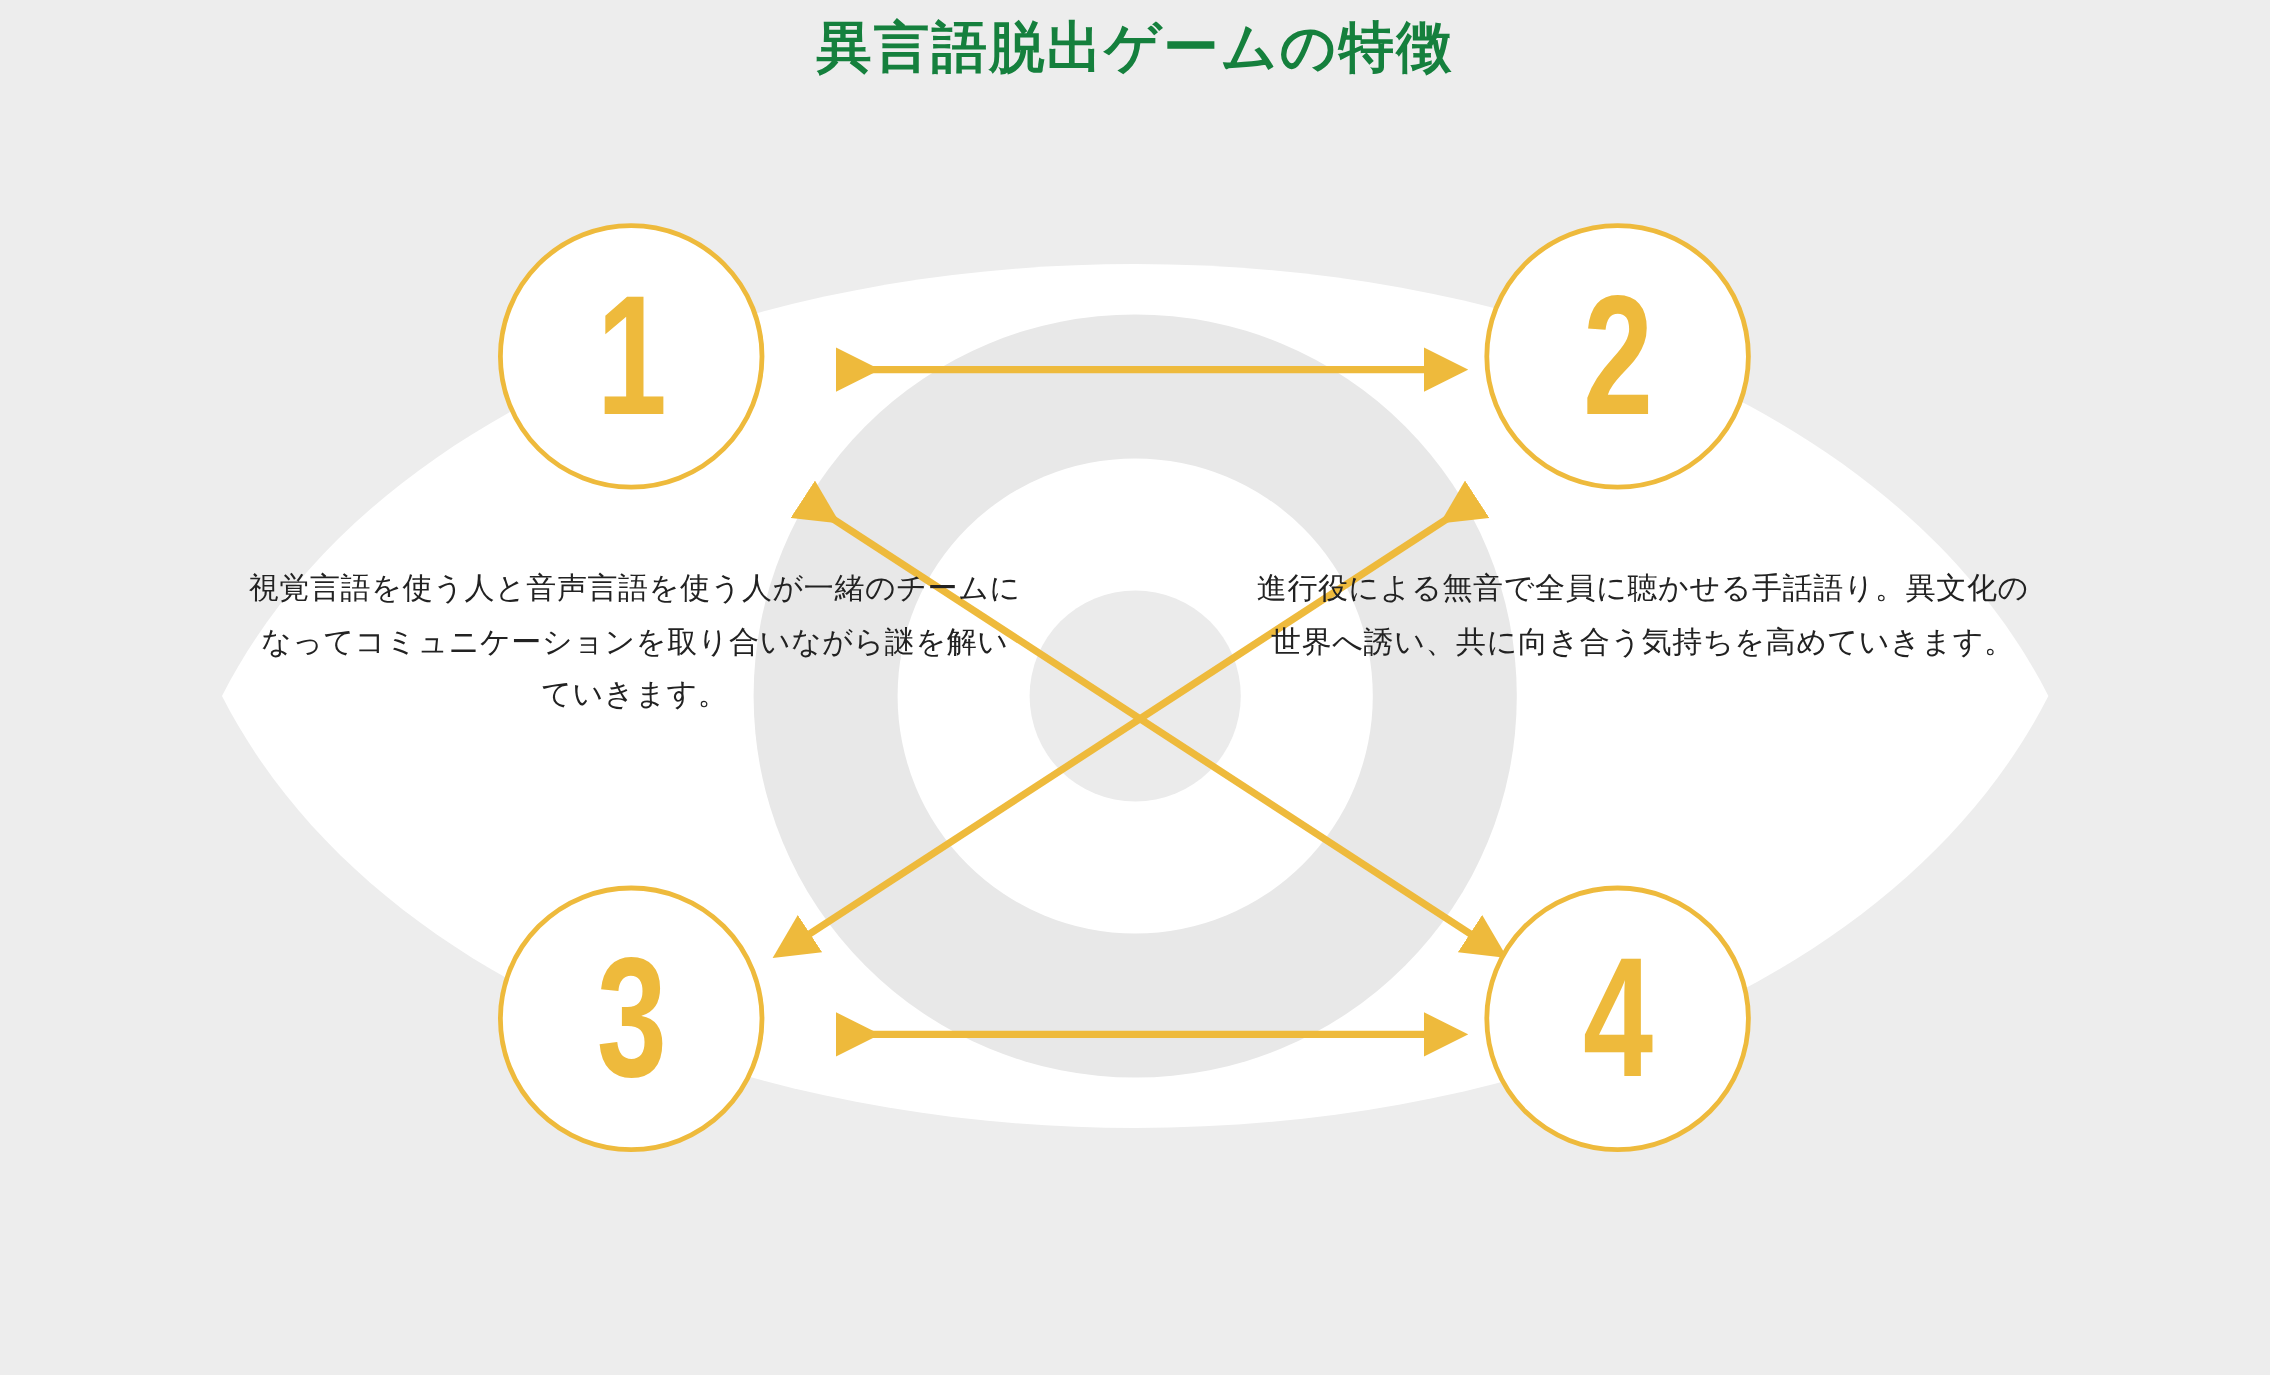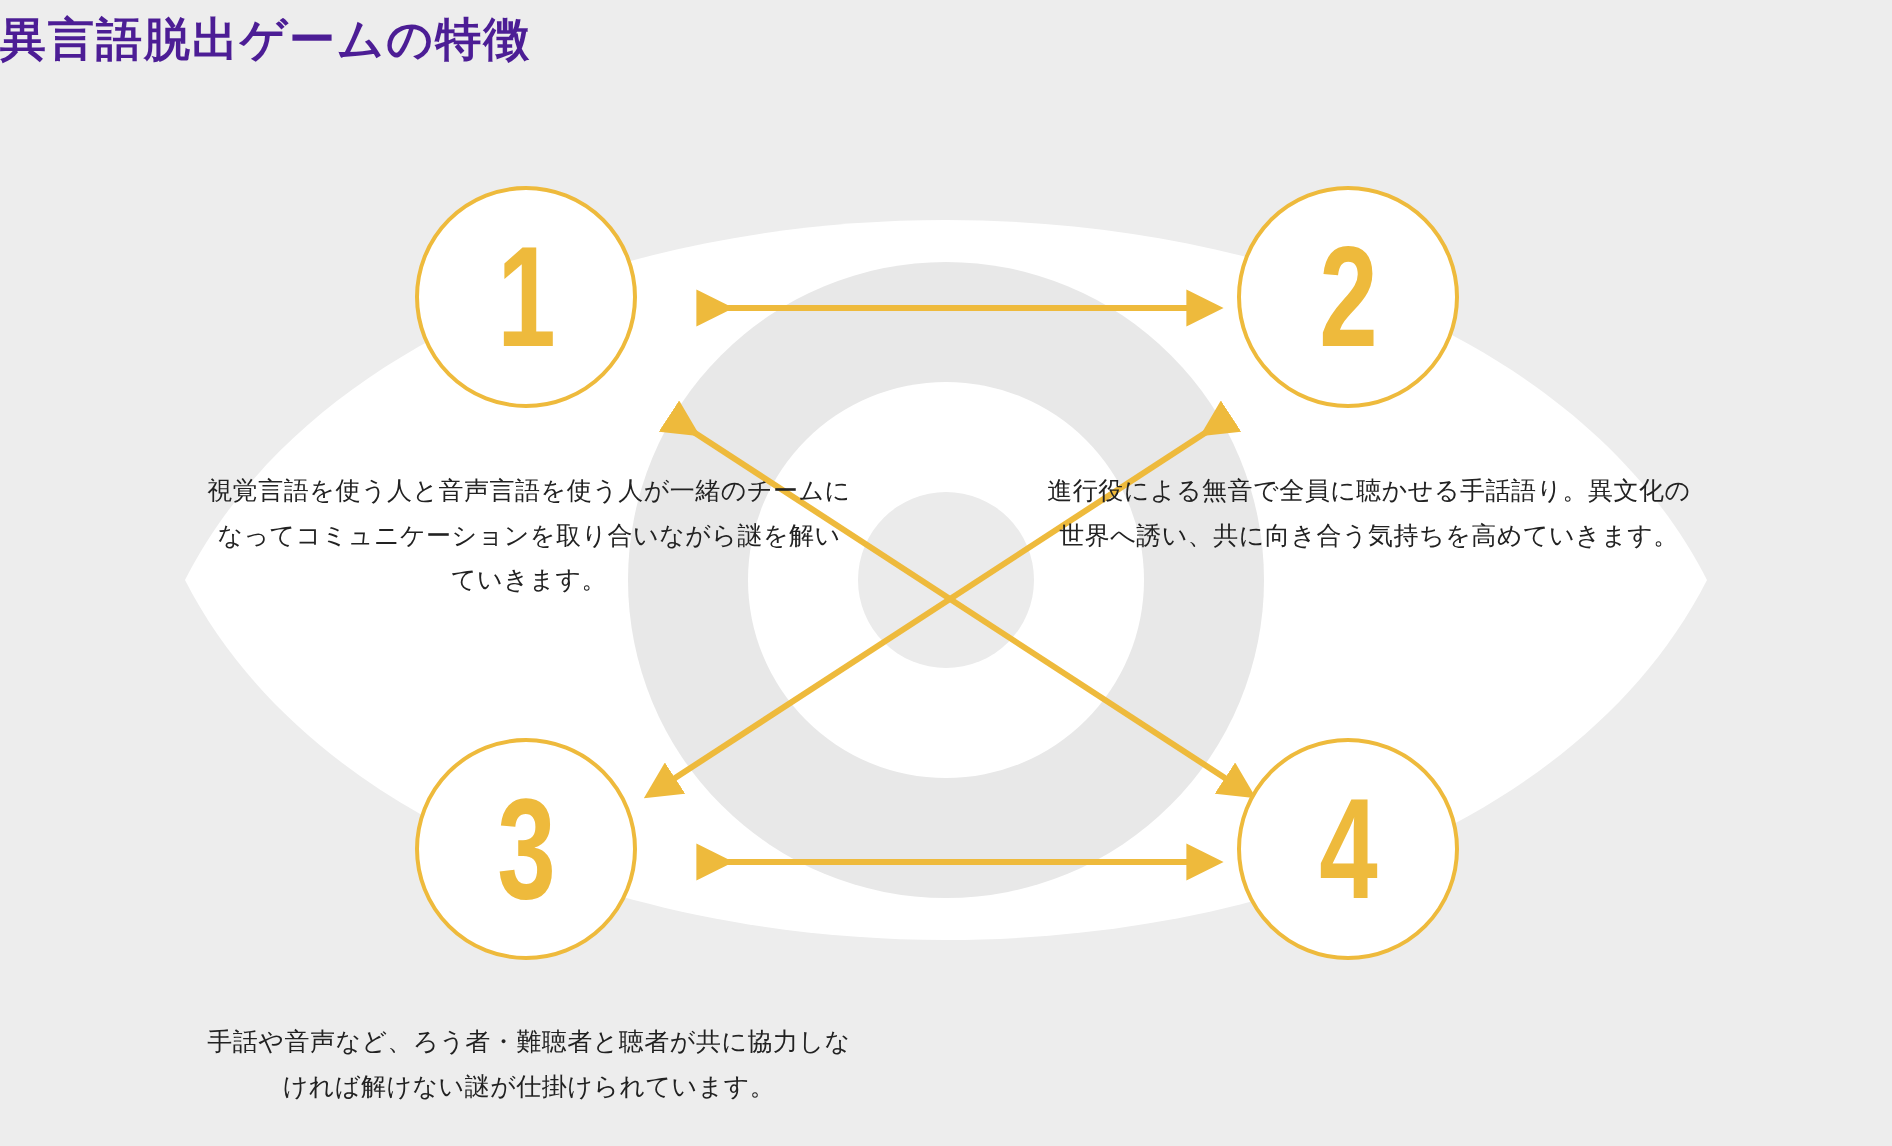--- a/index.html
+++ b/index.html
@@ -32,25 +32,25 @@
     z-index: 0;
     pointer-events: none;
   }
 
   
   #title {
     position: absolute;
     top: 10px;
     left: 0;
     width: 1892px;
-    text-align: left;
+    text-align: center;
     font-size: 46px;
     font-weight: bold;
     letter-spacing: 2px;
-    color: #4c1d95;
+    color: #15803d;
     z-index: 5;
     line-height: 1.3;
   }
 
   
   #arrows {
     position: absolute;
     left: 0;
     top: 0;
     width: 1892px;
@@ -147,15 +147,14 @@
   </div>
   <div class="node" id="node-3">
     <span class="node-num">3</span>
   </div>
   <div class="node" id="node-4">
     <span class="node-num">4</span>
   </div>
 
   <div class="desc" id="desc-2">進行役による無音で全員に聴かせる手話語り。異文化の世界へ誘い、共に向き合う気持ちを高めていきます。</div>
   <div class="desc" id="desc-1">視覚言語を使う人と音声言語を使う人が一緒のチームになってコミュニケーションを取り合いながら謎を解いていきます。</div>
-  <div class="desc" id="desc-3">手話や音声など、ろう者・難聴者と聴者が共に協力しなければ解けない謎が仕掛けられています。</div>
 
 </div>
 
 </body></html>

